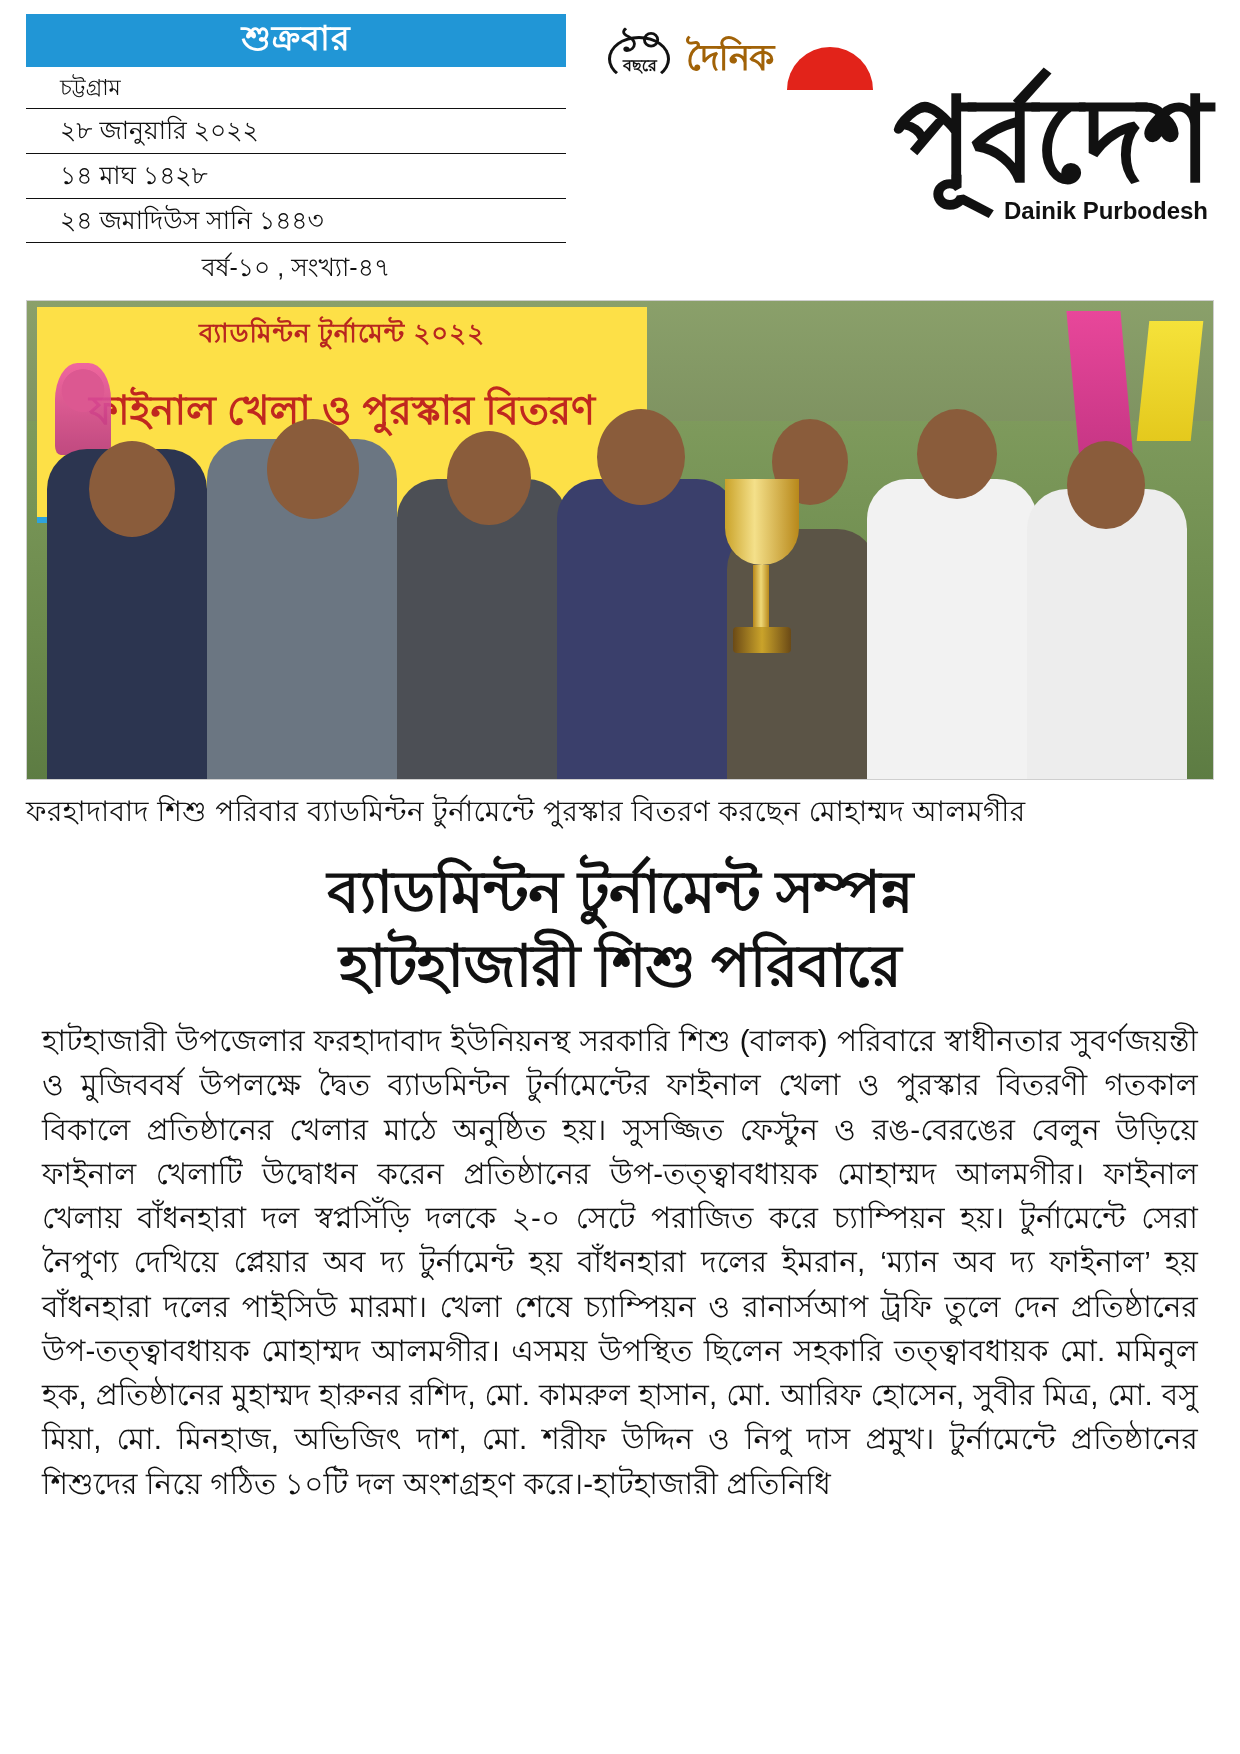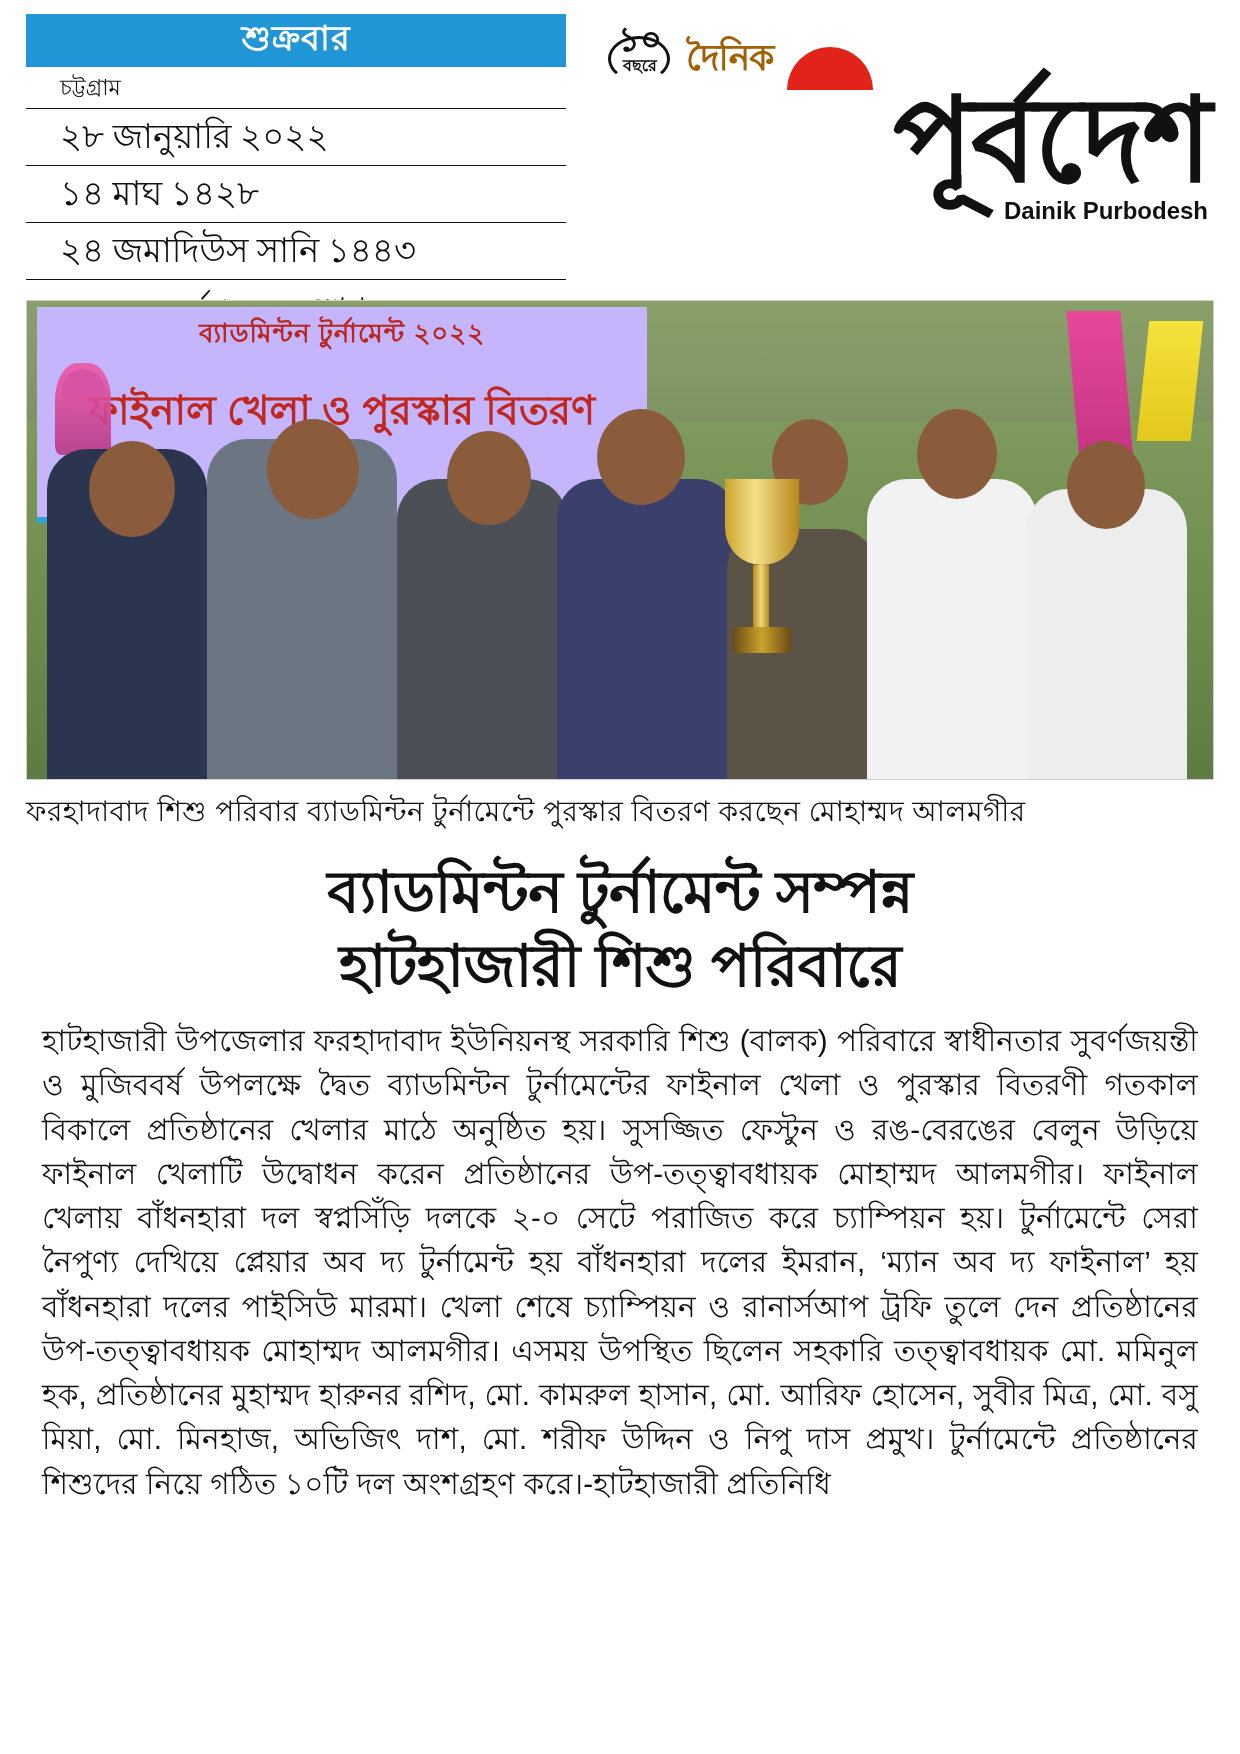--- a/index.html
+++ b/index.html
@@ -39,25 +39,24 @@
     color: #ffffff;
     text-align: center;
     font-size: 34px;
     font-weight: bold;
     letter-spacing: 1px;
     padding: 6px 0 10px 0;
     line-height: 1.1;
   }
   .datelines {
     margin-top: 2px;
-    font-family: Liberation Serif, serif;
   }
   .dateline {
     border-bottom: 1.5px solid #111;
-    font-size: 34px;
+    font-size: 25px;
     line-height: 1.35;
     padding: 5px 0 5px 34px;
     white-space: nowrap;
   }
   .dateline.first {
     font-size: 22px;
     padding-top: 4px;
   }
   .dateline.last {
     border-bottom: none;
@@ -164,21 +163,21 @@
   }
   .field {
     position: absolute;
     left: 0; right: 0; top: 120px; bottom: 0;
     background: linear-gradient(#7e9a5c, #6b8a4c 60%, #5d7c43);
   }
   .banner {
     position: absolute;
     left: 10px; top: 6px;
     width: 610px; height: 210px;
-    background: #c4b5fd;
+    background: #fde047;
     border-bottom: 6px solid #2ea3dd;
   }
   .banner .b1 {
     color: #b8261f;
     font-size: 26px;
     font-weight: bold;
     text-align: center;
     padding-top: 6px;
     letter-spacing: 1px;
   }

